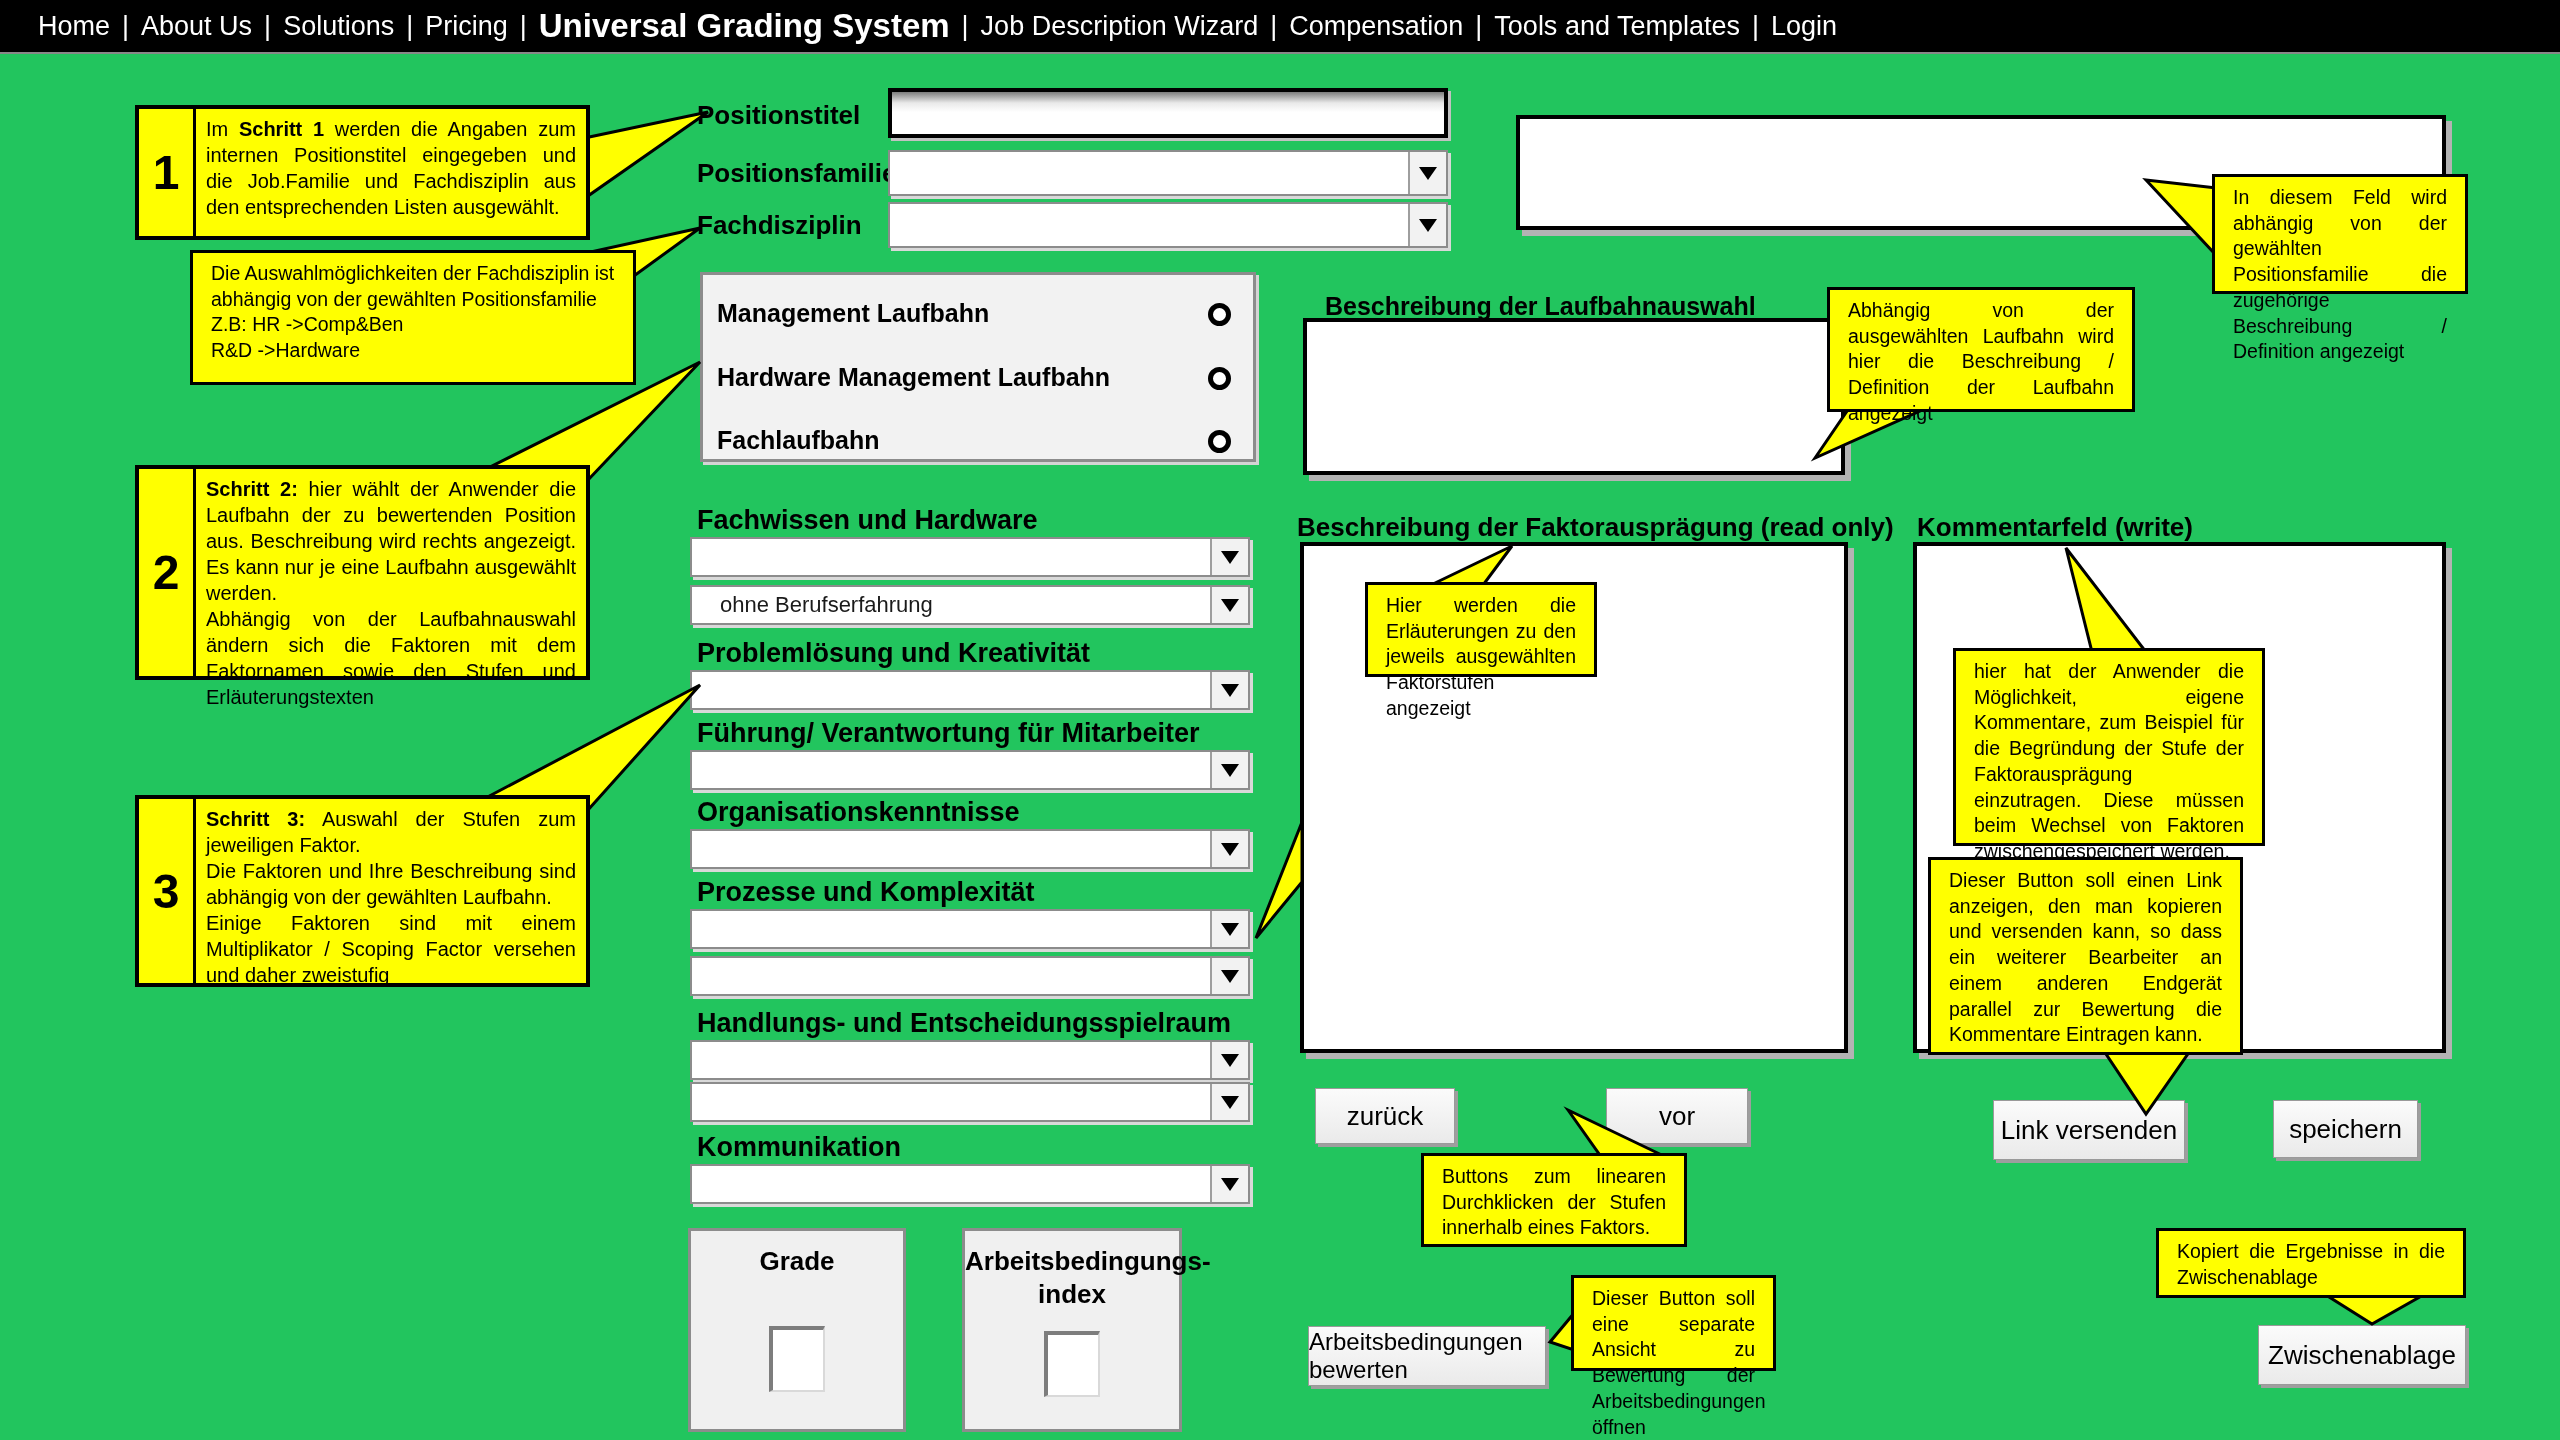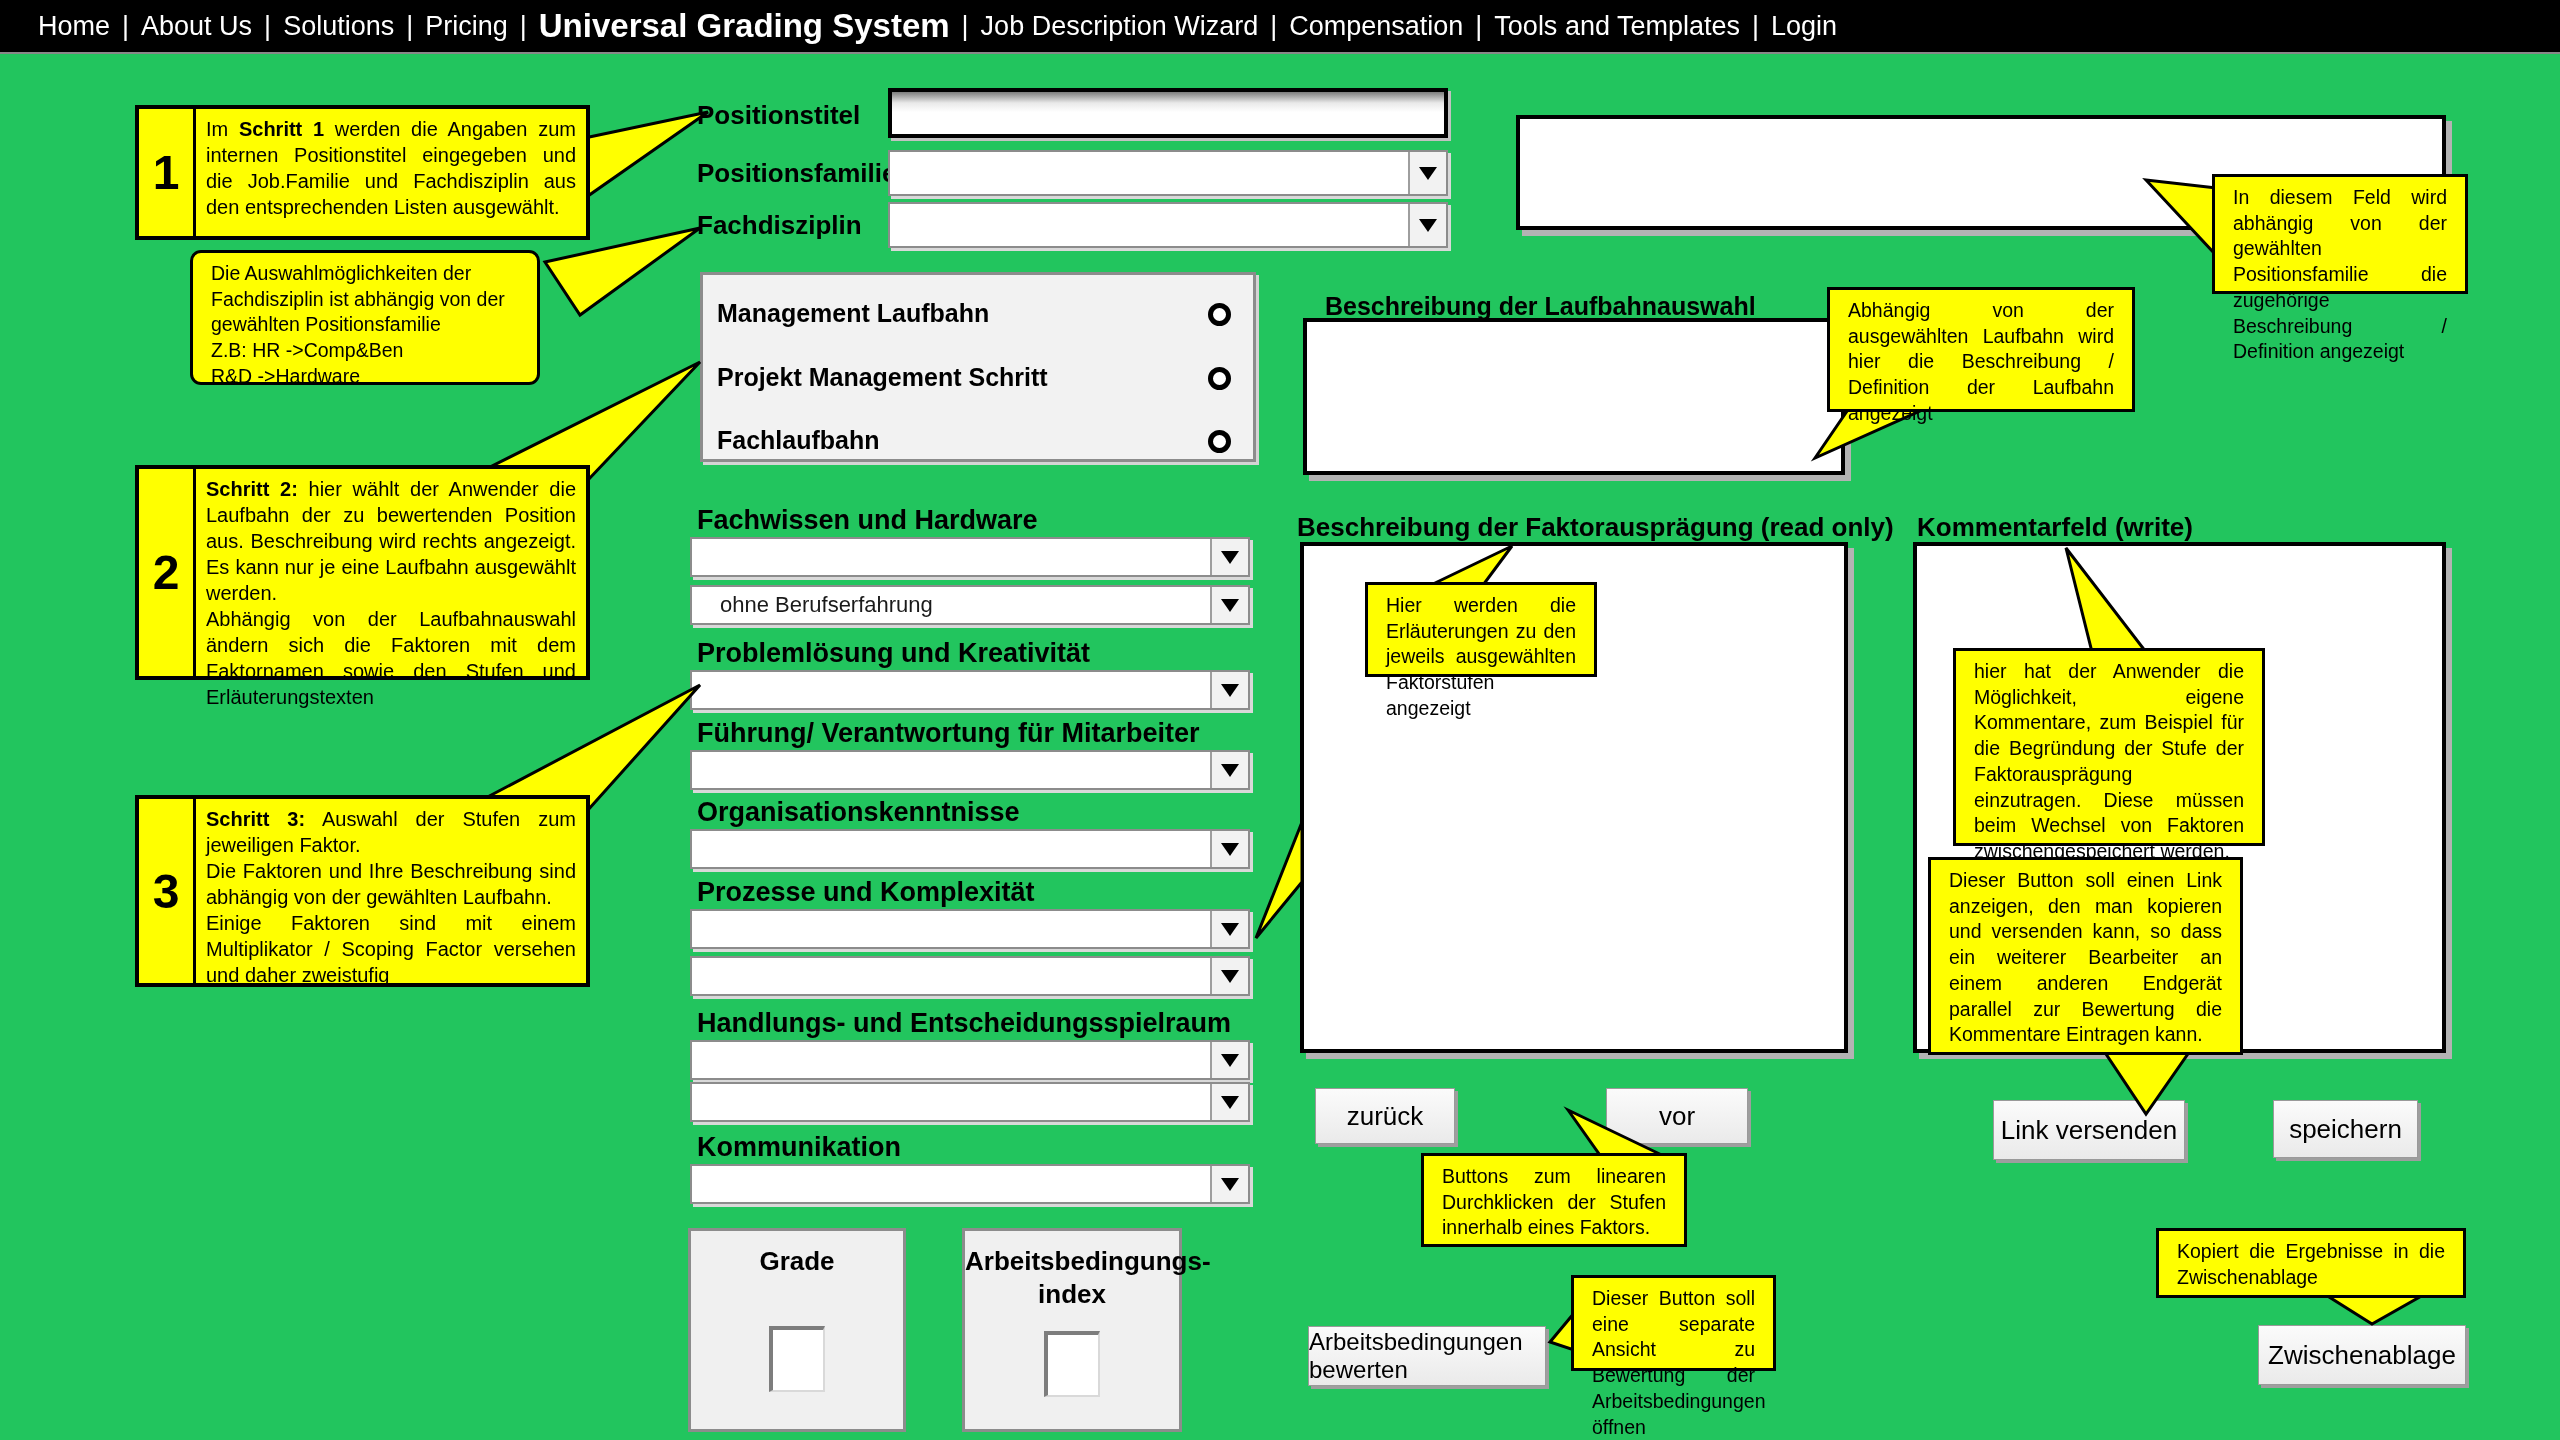--- a/index.html
+++ b/index.html
@@ -108,21 +108,21 @@
   <div class="dd" style="left:888px;top:202px;width:560px;height:46px;">
     <span class="val"></span>
     <span class="ddbtn">
         <span class="tri"></span>
       </span>
   </div>
 
   <div id="radiopanel">
     <div class="radiorow" style="top:18px;">Management Laufbahn</div>
     <div class="radioc" style="top:28px;"></div>
-    <div class="radiorow" style="top:82px;">Projekt Management Schritt</div>
+    <div class="radiorow" style="top:82px;">Hardware Management Laufbahn</div>
     <div class="radioc" style="top:92px;"></div>
     <div class="radiorow" style="top:145px;">Fachlaufbahn</div>
     <div class="radioc" style="top:155px;"></div>
   </div>
 
   <div class="flabel" style="left:697px;top:505px;font-size:27px;">Fachwissen und Hardware</div>
   <div class="dd" style="left:690px;top:537px;width:560px;height:40px;">
     <span class="val"></span>
     <span class="ddbtn">
         <span class="tri"></span>
@@ -239,21 +239,21 @@
       <polygon points="1550,1342 1580,1306 1580,1352"></polygon>
       <polygon points="2318,1290 2432,1290 2372,1324"></polygon>
     </g>
   </svg>
 
   <div class="stepbox" style="left:135px;top:105px;width:455px;height:135px;">
     <div class="stepnum">1</div>
     <div class="steptext"><span>Im </span><span class="b">Schritt 1</span><span> werden die Angaben zum internen Positionstitel eingegeben und die Job.Familie und Fachdisziplin aus den entsprechenden Listen ausgewählt.</span></div>
   </div>
 
-  <div class="callout" style="left:190px;top:250px;width:350px;height:135px;text-align:left;border-radius:11px;">Die Auswahlmöglichkeiten der Fachdisziplin ist abhängig von der gewählten Positionsfamilie
+  <div class="callout" style="left:190px;top:250px;width:446px;height:135px;text-align:left;">Die Auswahlmöglichkeiten der Fachdisziplin ist abhängig von der gewählten Positionsfamilie
 Z.B: HR -&gt;Comp&amp;Ben
 R&amp;D -&gt;Hardware</div>
 
   <div class="stepbox" style="left:135px;top:465px;width:455px;height:215px;">
     <div class="stepnum">2</div>
     <div class="steptext"><span class="b">Schritt 2:</span><span> hier wählt der Anwender die Laufbahn der zu bewertenden Position aus. Beschreibung wird rechts angezeigt. Es kann nur je eine Laufbahn ausgewählt werden.
 Abhängig von der Laufbahnauswahl ändern sich die Faktoren mit dem Faktornamen sowie den Stufen und Erläuterungstexten</span></div>
   </div>
 
   <div class="stepbox" style="left:135px;top:795px;width:455px;height:192px;">

